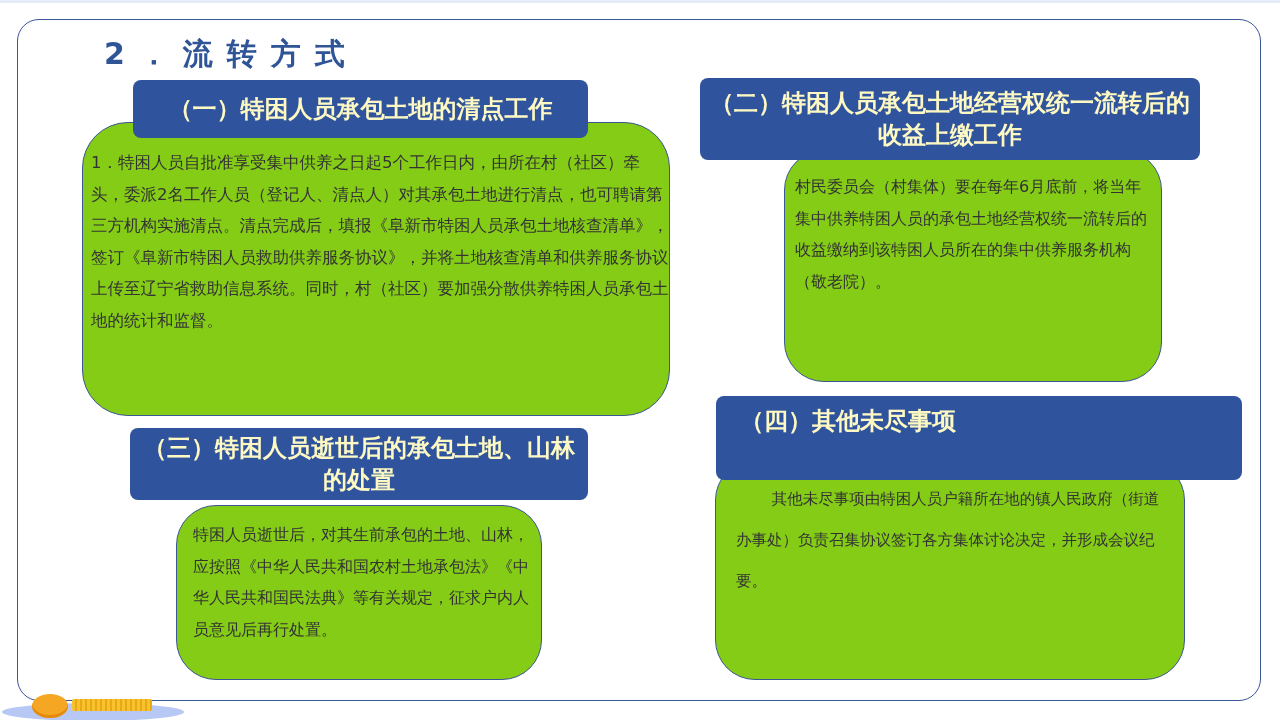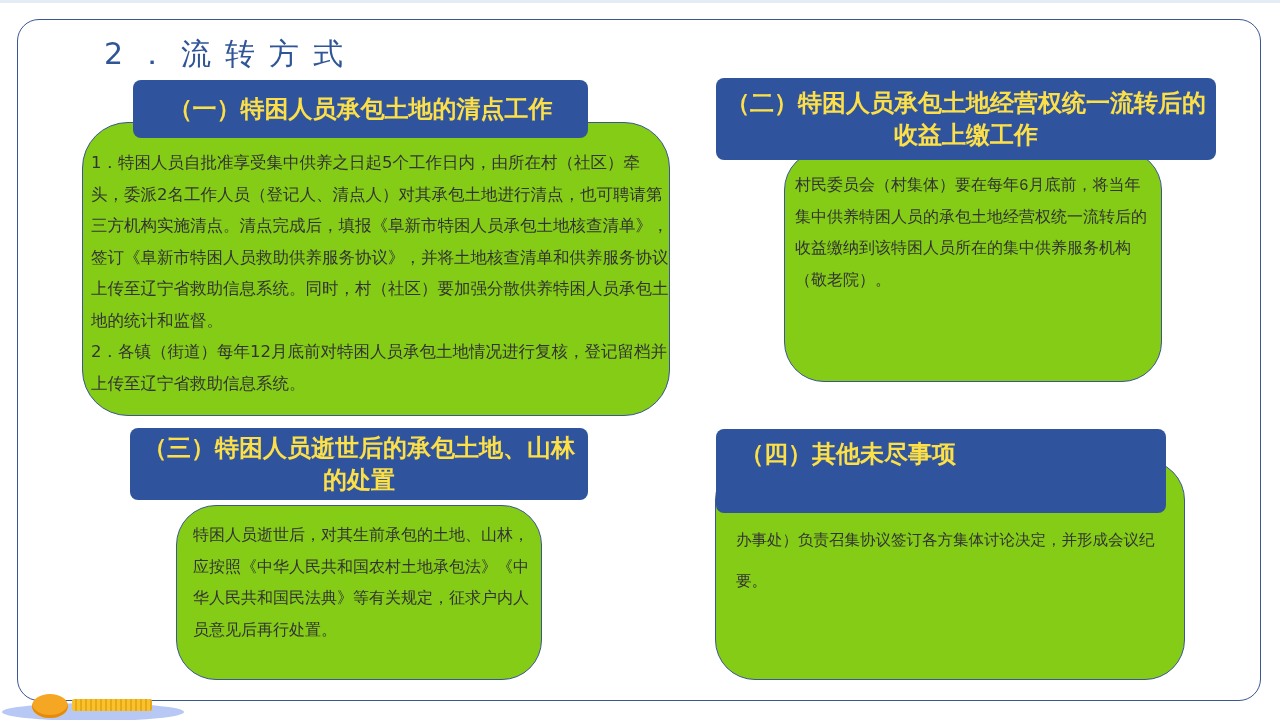--- a/index.html
+++ b/index.html
@@ -10,46 +10,46 @@
       color: #333333;
     }
     .top-line { position: absolute; left: 0; top: 0; width: 1280px; height: 3px; background: #e6ecf6; }
     .frame {
       position: absolute; left: 17px; top: 19px; width: 1244px; height: 682px;
       border: 1.5px solid #3b5694; border-radius: 22px; box-sizing: border-box;
       background: #fff;
     }
     .page-title {
       position: absolute; left: 104px; top: 34px;
-      font-size: 30px; letter-spacing: 14px; color: #2f5597; font-weight: normal;
+      font-size: 30px; letter-spacing: 14px; color: #2f5597; font-weight: bold;
     }
     .banner {
-      position: absolute; background: #2f549d; color: #fde047;
+      position: absolute; background: #2f549d; color: #fef9c3;
       border-radius: 8px; font-weight: bold; text-align: center;
       box-sizing: border-box; z-index: 3;
       display: flex; align-items: center; justify-content: center;
       line-height: 32px;
     }
     .card {
       position: absolute; border: 1.5px solid #3b5694; background: #84cc16;
       box-sizing: border-box; z-index: 2;
       font-size: 16px; line-height: 31.5px; color: #333;
     }
     .card p { margin: 0; }
 
     #banner1 { left: 133px; top: 80px; width: 455px; height: 58px; font-size: 24px; }
     #card1 { left: 82px; top: 122px; width: 588px; height: 294px; border-radius: 46px; padding: 24px 0 0 8px; font-size: 16.5px; }
 
-    #banner2 { left: 716px; top: 78px; width: 500px; height: 82px; font-size: 24px; padding: 4px 10px; }
-    #card2 { left: 784px; top: 150px; width: 378px; height: 232px; border-radius: 40px; padding: 20px 10px 0 10px; font-family: Liberation Mono, monospace; }
+    #banner2 { left: 700px; top: 78px; width: 500px; height: 82px; font-size: 24px; padding: 4px 10px; }
+    #card2 { left: 784px; top: 150px; width: 378px; height: 232px; border-radius: 40px; padding: 20px 10px 0 10px; }
 
     #banner3 { left: 130px; top: 428px; width: 458px; height: 72px; font-size: 24px; padding: 4px 10px; }
     #card3 { left: 176px; top: 505px; width: 366px; height: 175px; border-radius: 40px; padding: 13px 10px 0 16px; }
 
-    #banner4 { left: 716px; top: 396px; width: 450px; height: 84px; font-size: 24px; justify-content: flex-start; align-items: flex-start; padding: 9px 0 8px 24px; margin-top: 33px; }
+    #banner4 { left: 716px; top: 396px; width: 526px; height: 84px; font-size: 24px; justify-content: flex-start; align-items: flex-start; padding: 9px 0 8px 24px; }
     #card4 { left: 715px; top: 460px; width: 470px; height: 220px; border-radius: 40px; padding: 18px 10px 0 20px; font-size: 15.5px; line-height: 41px; }
     #card4 .indent { text-indent: 2.3em; }
 
     .coin-shadow {
       position: absolute; left: 2px; top: 703px; width: 182px; height: 18px;
       background: #b8c8f4; border-radius: 50%; z-index: 0;
     }
     .coin-stack {
       position: absolute; left: 72px; top: 699px; width: 80px; height: 12px;
       background: repeating-linear-gradient(90deg, #f7c22e 0 3px, #e9a815 3px 5px);
@@ -67,21 +67,20 @@
 <div class="top-line"></div>
 <div class="frame"></div>
 
 <div class="page-title">2．流转方式</div>
 
 <div class="banner" id="banner1">
   <span>（一）特困人员承包土地的清点工作</span>
 </div>
 <div class="card" id="card1">
   <p>1．特困人员自批准享受集中供养之日起5个工作日内，由所在村（社区）牵头，委派2名工作人员（登记人、清点人）对其承包土地进行清点，也可聘请第三方机构实施清点。清点完成后，填报《阜新市特困人员承包土地核查清单》，签订《阜新市特困人员救助供养服务协议》，并将土地核查清单和供养服务协议上传至辽宁省救助信息系统。同时，村（社区）要加强分散供养特困人员承包土地的统计和监督。</p>
-  <p>2．各镇（街道）每年12月底前对特困人员承包土地情况进行复核，登记留档并上传至辽宁省救助信息系统。</p>
 </div>
 
 <div class="banner" id="banner2">
   <span>（二）特困人员承包土地经营权统一流转后的收益上缴工作</span>
 </div>
 <div class="card" id="card2">
   <p>村民委员会（村集体）要在每年6月底前，将当年集中供养特困人员的承包土地经营权统一流转后的收益缴纳到该特困人员所在的集中供养服务机构（敬老院）。</p>
 </div>
 
 <div class="banner" id="banner3">

